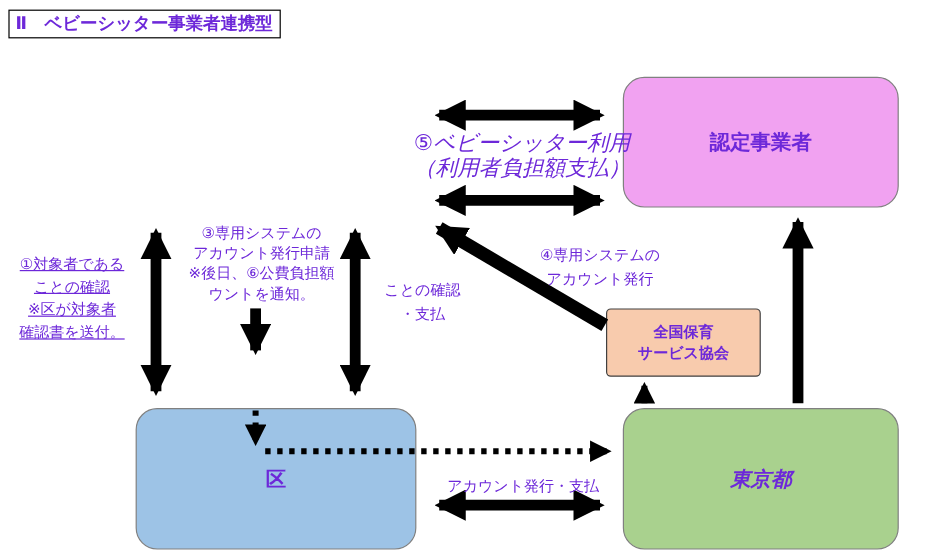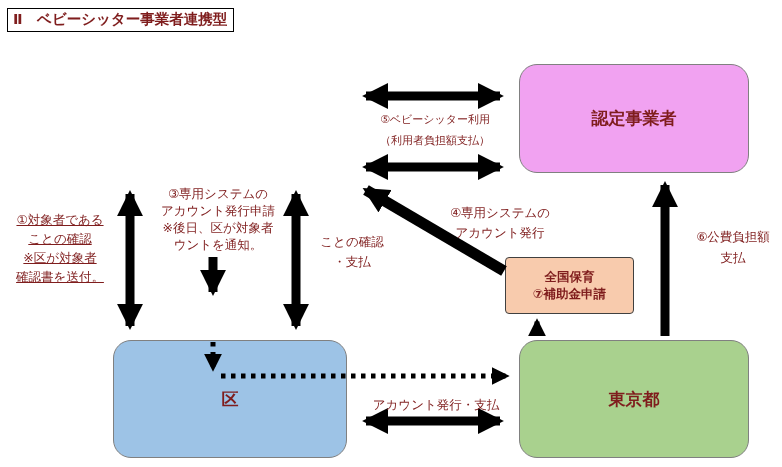--- a/index.html
+++ b/index.html
@@ -6,21 +6,21 @@
     margin: 0;
     padding: 0;
     background: #ffffff;
   }
   .stage {
     position: relative;
     width: 782px;
     height: 467px;
     background: #ffffff;
     font-family: "DejaVu Sans", "Liberation Sans", sans-serif;
-    color: #7f1d1d;
+    color: #6d28d9;
     overflow: hidden;
   }
   .title-box {
     position: absolute;
     left: 7px;
     top: 8px;
     border: 1.5px solid #000;
     padding: 1px 6px 2px 5px;
     font-size: 14.5px;
     font-weight: bold;
@@ -57,21 +57,21 @@
     pointer-events: none;
   }
   .lbl {
     position: absolute;
     font-size: 12.5px;
     line-height: 19px;
     text-align: center;
     white-space: pre-line;
   }
   .lbl-step2 { left: 353px; top: 57px;  width: 164px; font-size: 13.5px; }
-  .lbl-step5 { left: 343px; top: 109px; width: 184px; font-size: 11px; line-height: 21px; }
+  .lbl-step5 { left: 343px; top: 109px; width: 184px; font-size: 18px; line-height: 21px; font-style: italic; }
   .lbl-step1 { left: 4px;   top: 210px; width: 112px; text-decoration: underline; }
   .lbl-step3 { left: 141px; top: 185px; width: 154px; line-height: 17px; }
   .lbl-step7 { left: 302px; top: 232px; width: 100px; line-height: 20px; }
   .lbl-step4 { left: 418px; top: 203px; width: 164px; line-height: 20px; }
   .lbl-step6 { left: 686px; top: 226px; width: 94px;  line-height: 21px; }
   .lbl-step8 { left: 350px; top: 395px; width: 172px; }
 </style>
 </head>
 <body>
 
@@ -81,27 +81,27 @@
 
 
   <div class="node node-certified" style="background-color: rgb(241, 162, 241); border-color: rgb(128, 128, 128);">
     <span>認定事業者</span>
   </div>
 
   <div class="node node-ward" style="background-color: rgb(157, 195, 230); border-color: rgb(128, 128, 128);">
     <span>区</span>
   </div>
 
-  <div class="node node-tokyo" style="background-color: rgb(169, 209, 142); border-color: rgb(128, 128, 128);">
+  <div class="node node-tokyo" style="background-color: rgb(169, 209, 142); border-color: rgb(128, 128, 128); font-style: italic;">
     <span>東京都</span>
   </div>
 
   <div class="node node-association" style="background-color: rgb(248, 203, 173); border-color: rgb(64, 64, 64);">
     <span class="pre">全国保育
-⑦補助金申請</span>
+サービス協会</span>
   </div>
 
   <svg class="arrow-layer" width="782" height="467" viewBox="0 0 782 467">
     <defs>
       <marker id="ah-big" markerUnits="userSpaceOnUse" markerWidth="26" markerHeight="26" viewBox="0 0 10 10" refX="8.5" refY="5" orient="auto-start-reverse">
         <path d="M0 0 L10 5 L0 10 Z" fill="#000"></path>
       </marker>
       <marker id="ah-small" markerUnits="userSpaceOnUse" markerWidth="18" markerHeight="18" viewBox="0 0 10 10" refX="8.5" refY="5" orient="auto-start-reverse">
         <path d="M0 0 L10 5 L0 10 Z" fill="#000"></path>
       </marker>
@@ -131,23 +131,21 @@
   </svg>
 
   <div class="lbl lbl-step5">⑤ベビーシッター利用
 （利用者負担額支払）</div>
   <div class="lbl lbl-step1">①対象者である
 ことの確認
 ※区が対象者
 確認書を送付。</div>
   <div class="lbl lbl-step3">③専用システムの
 アカウント発行申請
-※後日、区が対象者
+※後日、⑥公費負担額
 ウントを通知。</div>
   <div class="lbl lbl-step7">ことの確認
 ・支払</div>
   <div class="lbl lbl-step4">④専用システムの
 アカウント発行</div>
-  <div class="lbl lbl-step6">⑥公費負担額
-支払</div>
   <div class="lbl lbl-step8">アカウント発行・支払</div>
 
 </div>
 
 </body></html>

